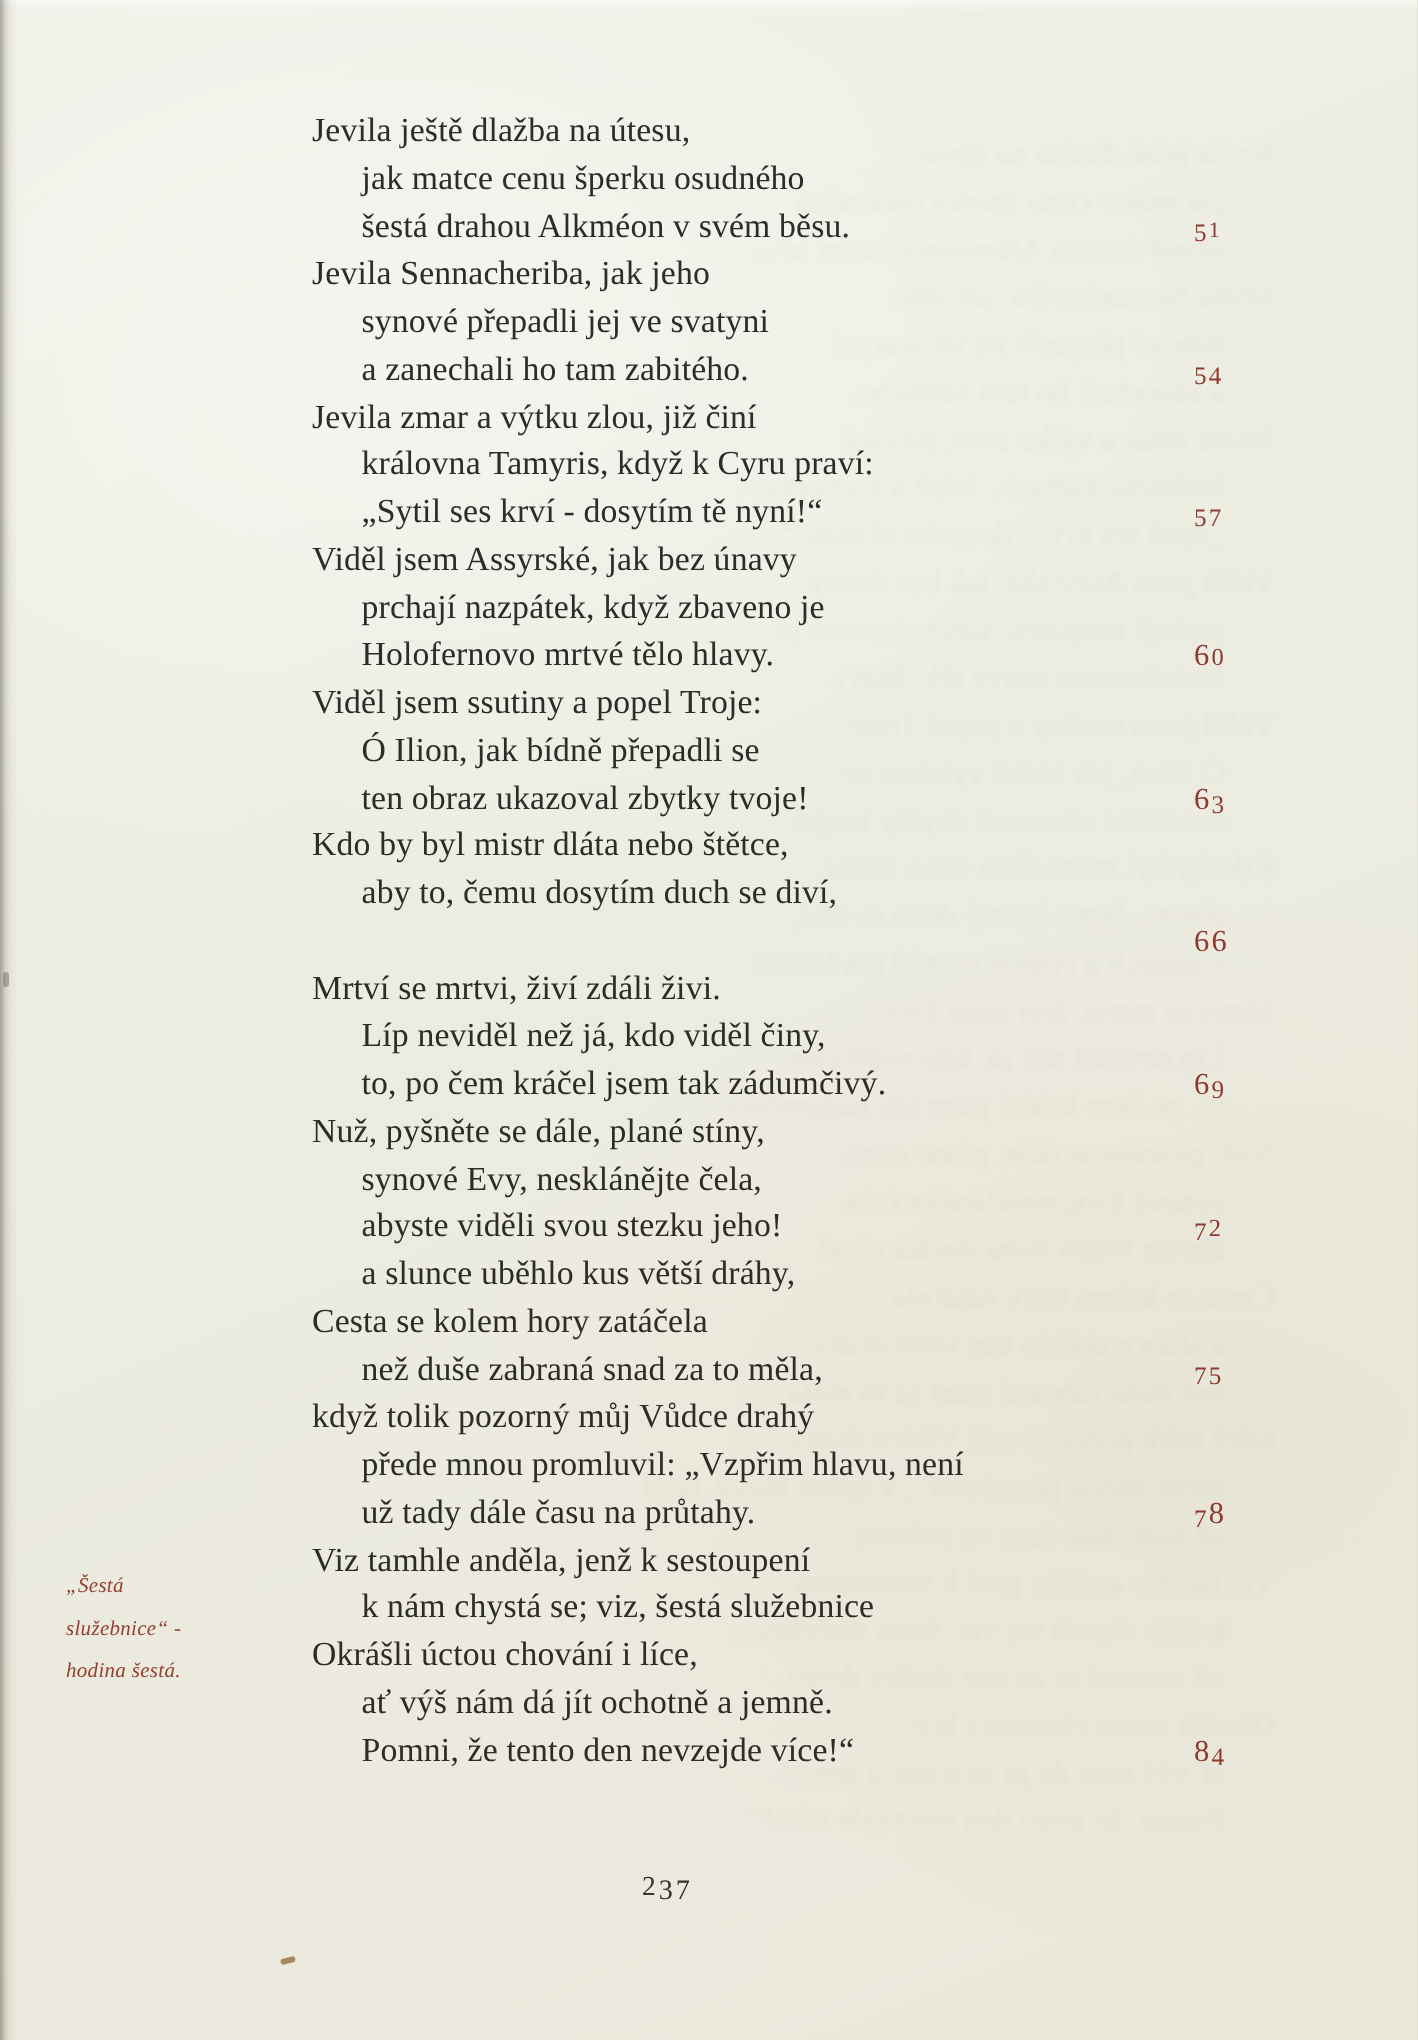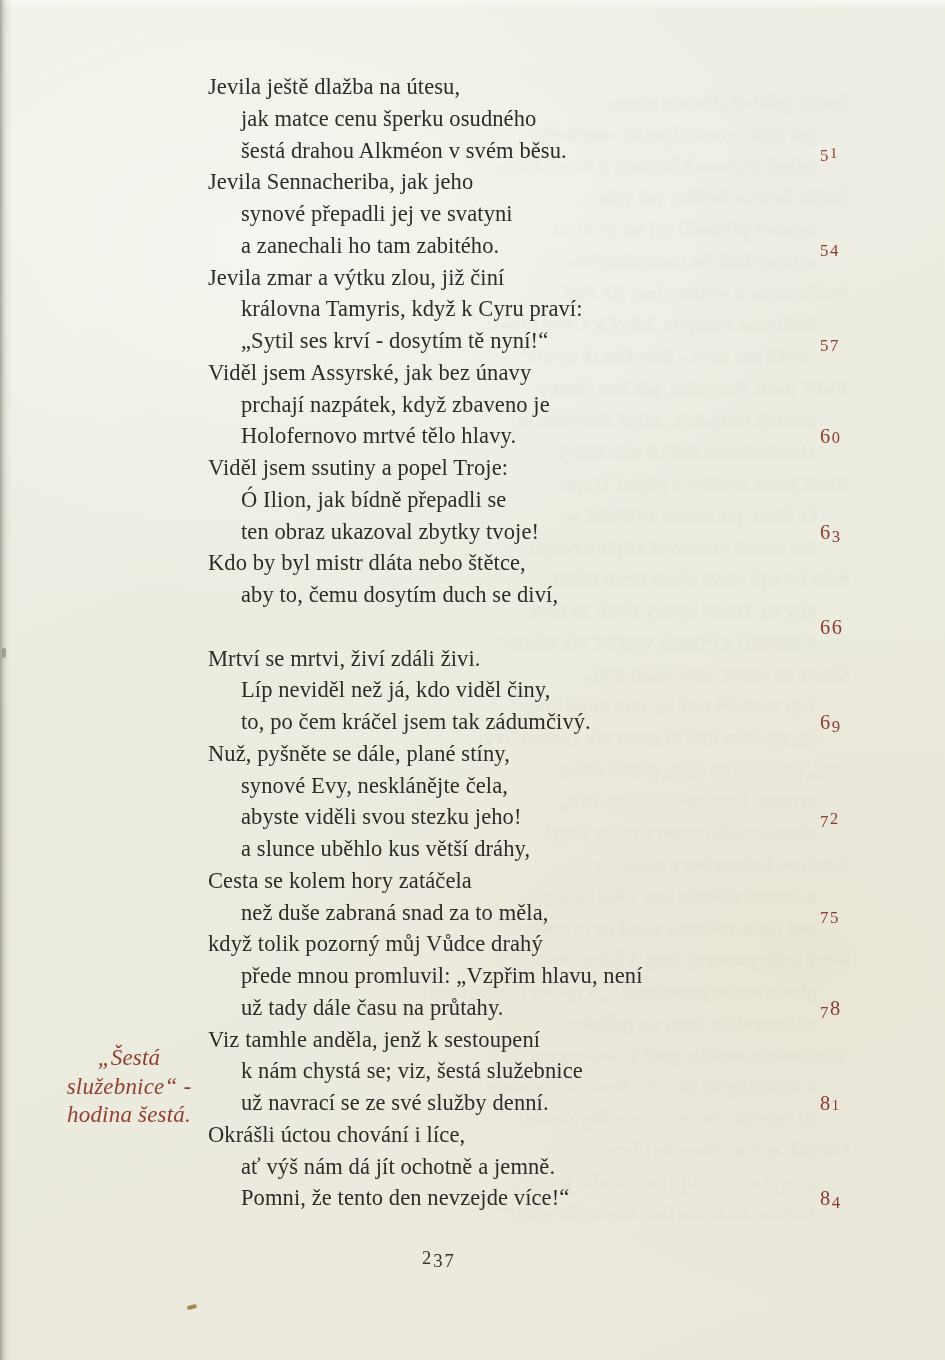--- a/index.html
+++ b/index.html
@@ -39,37 +39,36 @@
   }
   .ghost .line.indent{padding-left:33px;}
   .poem{
     position:absolute;left:208px;top:71px;width:700px;
     font-size:22.5px;line-height:31.75px;
     letter-spacing:0.1px;
   }
   .line{position:relative;height:31.75px;white-space:nowrap;}
   .line.indent{padding-left:33px;}
   .vnum{
-    position:absolute;left:612px;top:1px;
+    position:absolute;left:588px;top:1px;
     color:#8e3a2e;
     font-size:21px;
     letter-spacing:1.5px;
     text-decoration:underline;
   }
   .margin-note{
     position:absolute;left:44px;top:1044px;width:170px;
     font-style:italic;
     color:#93402f;
-    font-size:23px;line-height:28.5px;
+    font-size:14px;line-height:28.5px;
     letter-spacing:0.2px;
-    text-align:center;
   }
   .page-number{
-    position:absolute;left:404px;top:1243px;width:70px;
-    text-align:center;
+    position:absolute;left:428px;top:1243px;width:70px;
+    text-align:left;
     font-size:23.5px;
     letter-spacing:2px;
     color:#35332e;
   }
   
   .osf span{display:inline-block;line-height:1;}
   .os-s{font-size:0.78em;}                                  
   .os-1{font-size:0.70em;letter-spacing:0;}                 
   .os-t{font-size:0.80em;transform:translateY(0.17em);}    
   .os-f{font-size:0.97em;}                                  
@@ -160,21 +159,20 @@
       <div class="line indent"><span>synové Evy, nesklánějte čela,</span></div>
       <div class="line indent"><span>abyste viděli svou stezku jeho!</span><span class="vnum osf"><span class="os-t">7</span><span class="os-s">2</span></span></div>
       <div class="line indent"><span>a slunce uběhlo kus větší dráhy,</span></div>
       <div class="line"><span>Cesta se kolem hory zatáčela</span></div>
       <div class="line indent"><span>než duše zabraná snad za to měla,</span><span class="vnum osf"><span class="os-t">7</span><span class="os-t">5</span></span></div>
       <div class="line"><span>když tolik pozorný můj Vůdce drahý</span></div>
       <div class="line indent"><span>přede mnou promluvil: „Vzpřim hlavu, není</span></div>
       <div class="line indent"><span>už tady dále času na průtahy.</span><span class="vnum osf"><span class="os-t">7</span><span class="os-f">8</span></span></div>
       <div class="line"><span>Viz tamhle anděla, jenž k sestoupení</span></div>
       <div class="line indent"><span>k nám chystá se; viz, šestá služebnice</span></div>
-      <div class="line indent"><span>už navrací se ze své služby denní.</span><span class="vnum osf"><span class="os-f">8</span><span class="os-1">1</span></span></div>
       <div class="line"><span>Okrášli úctou chování i líce,</span></div>
       <div class="line indent"><span>ať výš nám dá jít ochotně a jemně.</span></div>
       <div class="line indent"><span>Pomni, že tento den nevzejde více!“</span><span class="vnum osf"><span class="os-f">8</span><span class="os-t">4</span></span></div>
     </div>
 
   <div class="page-number osf" id="pageNumber"><span class="os-s">2</span><span class="os-t">3</span><span class="os-t">7</span></div>
 
   <div class="speck"></div>
   <div class="speck2"></div>
   <div class="edge-left"></div>

